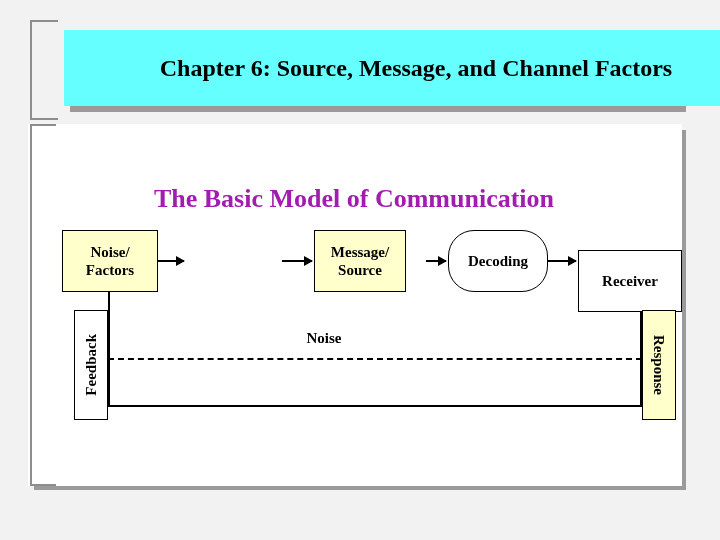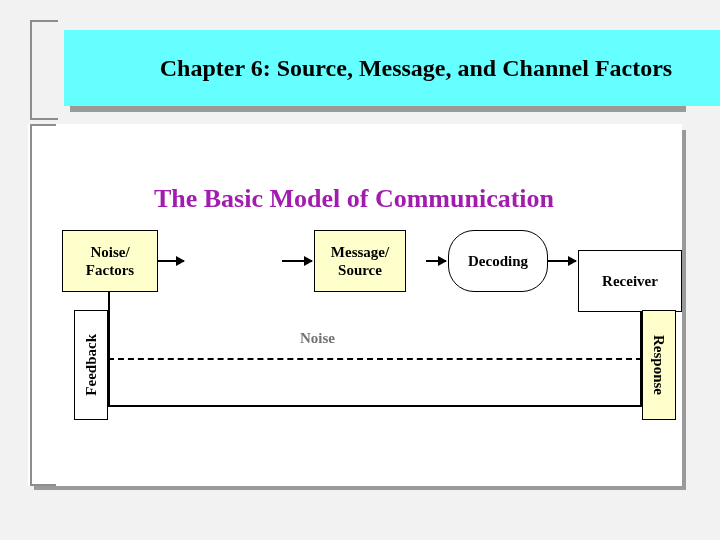--- a/index.html
+++ b/index.html
@@ -135,26 +135,27 @@
     font-size: 15px;
     font-weight: bold;
   }
   #node-response .vertical-text {
     writing-mode: vertical-rl;
     transform: none;
   }
 
   .noise-label {
     position: absolute;
-    left: 300px;
+    left: 284px;
     top: 330px;
     width: 80px;
+    text-align: center;
     font-size: 15px;
     font-weight: bold;
-    color: #737373;
+    color: #000000;
   }
 
   
   .arrow {
     position: absolute;
     height: 2px;
     background: #000000;
   }
   .arrow::after {
     content: "";

